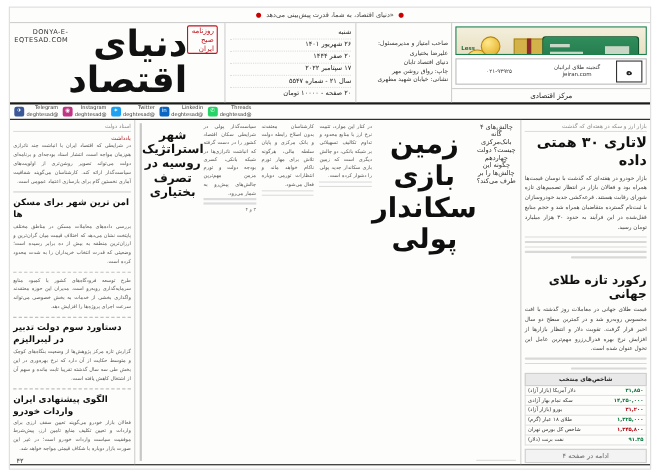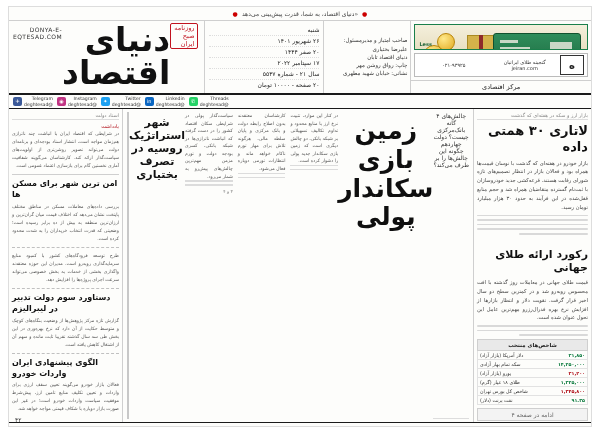--- a/index.html
+++ b/index.html
@@ -443,21 +443,21 @@
         <div class="hl">داده</div>
         <div class="sub">بازار خودرو در هفته‌ای که گذشت با نوسان قیمت‌ها همراه بود و فعالان بازار در انتظار تصمیم‌های تازه شورای رقابت هستند. قرعه‌کشی جدید خودروسازان با ثبت‌نام گسترده متقاضیان همراه شد و حجم منابع قفل‌شده در این فرآیند به حدود ۳۰ هزار میلیارد تومان رسید.</div>
         <div class="fake-lines">
           <i></i>
             <i></i>
             <i></i>
             <i></i>
             <i class="s"></i>
         </div>
         <div class="rule"></div>
-        <div class="hl" style="font-size:11px;">رکورد ارائه طلای جهانی</div>
+        <div class="hl" style="font-size:11px;">رکورد تازه طلای جهانی</div>
         <div class="sub">قیمت طلای جهانی در معاملات روز گذشته با افت محسوس روبه‌رو شد و در کمترین سطح دو سال اخیر قرار گرفت. تقویت دلار و انتظار بازارها از افزایش نرخ بهره فدرال‌رزرو مهم‌ترین عامل این تحول عنوان شده است.</div>
         <div class="fake-lines">
           <i></i>
             <i></i>
             <i class="s"></i>
         </div>
 
         <div style="margin-top:auto;">
           <div class="tbl-head">شاخص‌های منتخب</div>
           <div class="tbl-row">

